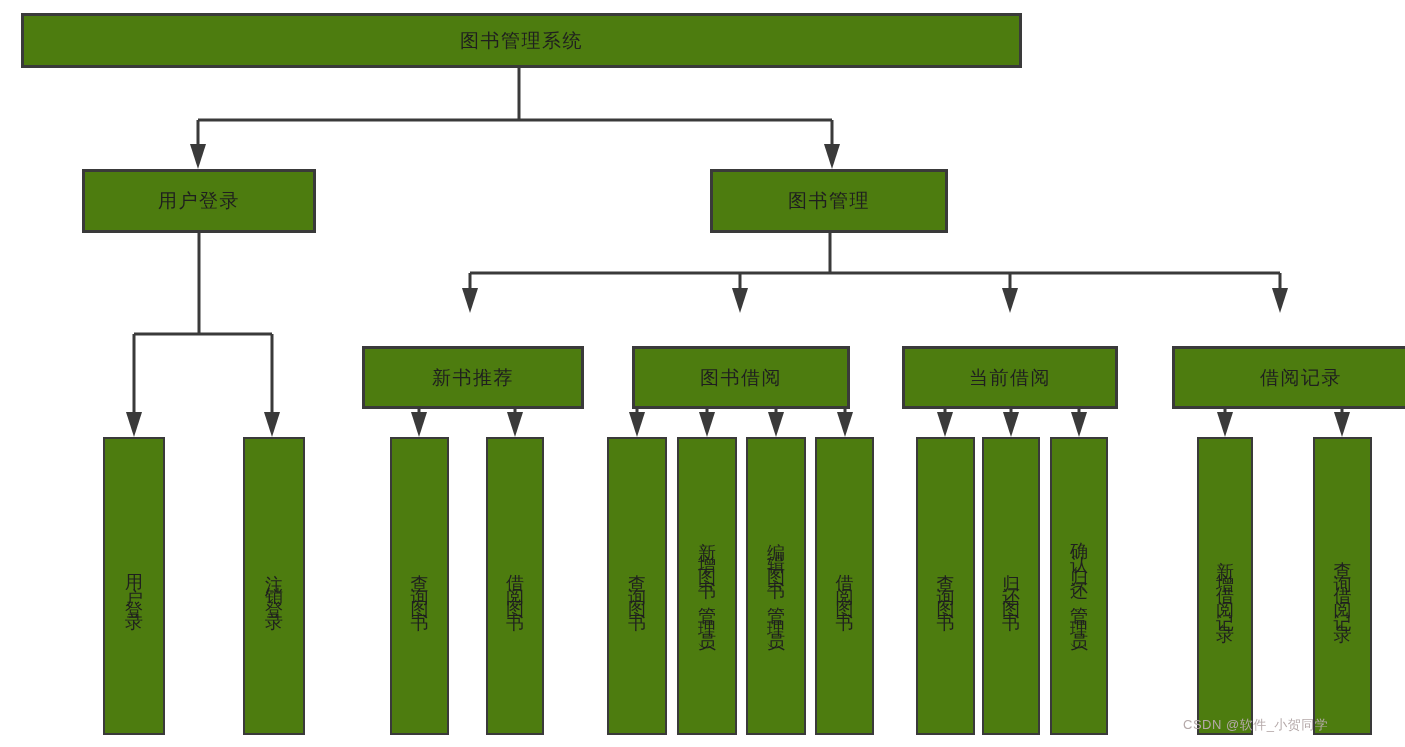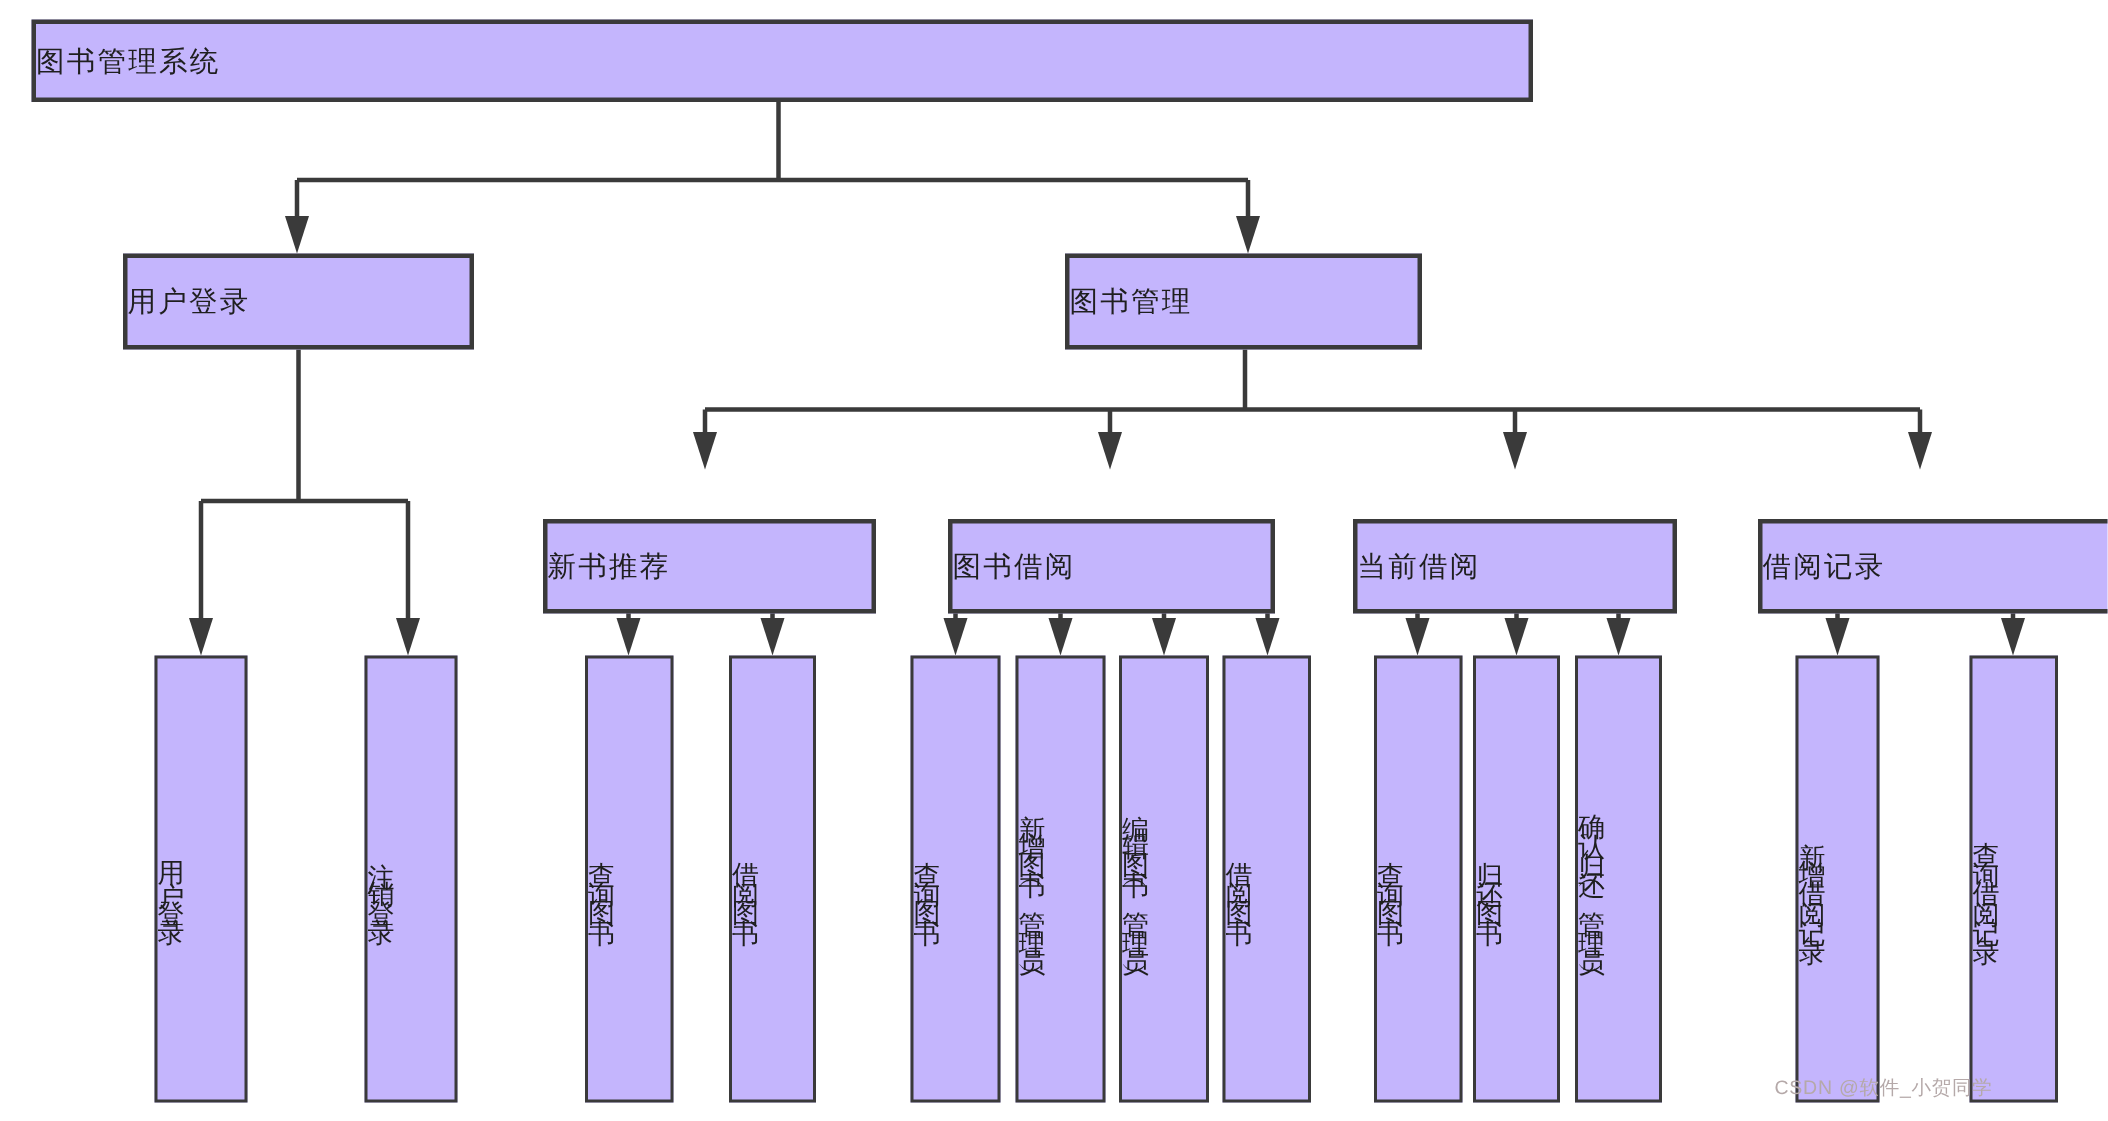--- a/index.html
+++ b/index.html
@@ -31,24 +31,25 @@
     stroke: var(--line);
     stroke-width: 3;
     fill: none;
   }
   svg.connectors polygon {
     fill: var(--line);
     stroke: none;
   }
   .box {
     position: absolute;
-    background: #c4b5fd;
+    background: #4d7c0f;
     border: 3px solid var(--line);
     display: flex;
     align-items: center;
+    justify-content: center;
     text-align: center;
   }
   .hbox span {
     font-size: 19px;
     letter-spacing: 1.5px;
     white-space: nowrap;
   }
   .vbox {
     border-width: 2.5px;
   }

